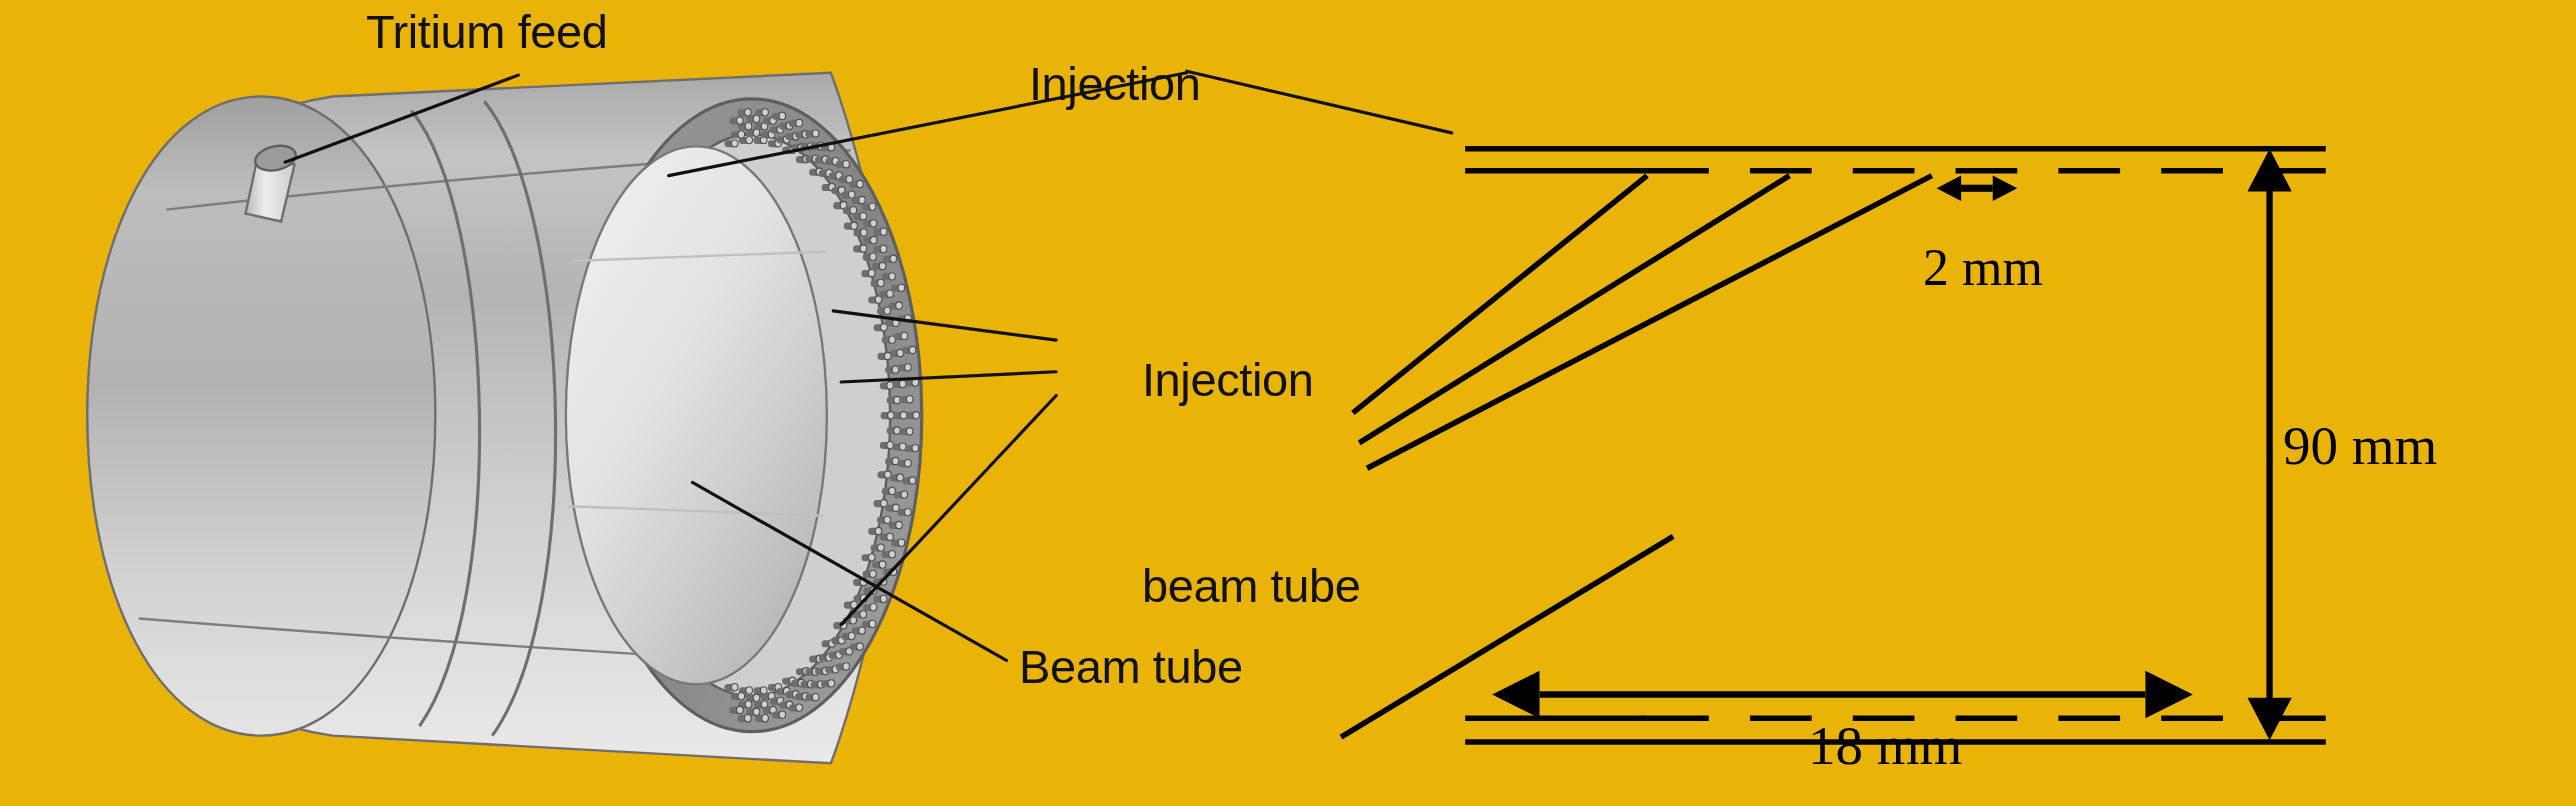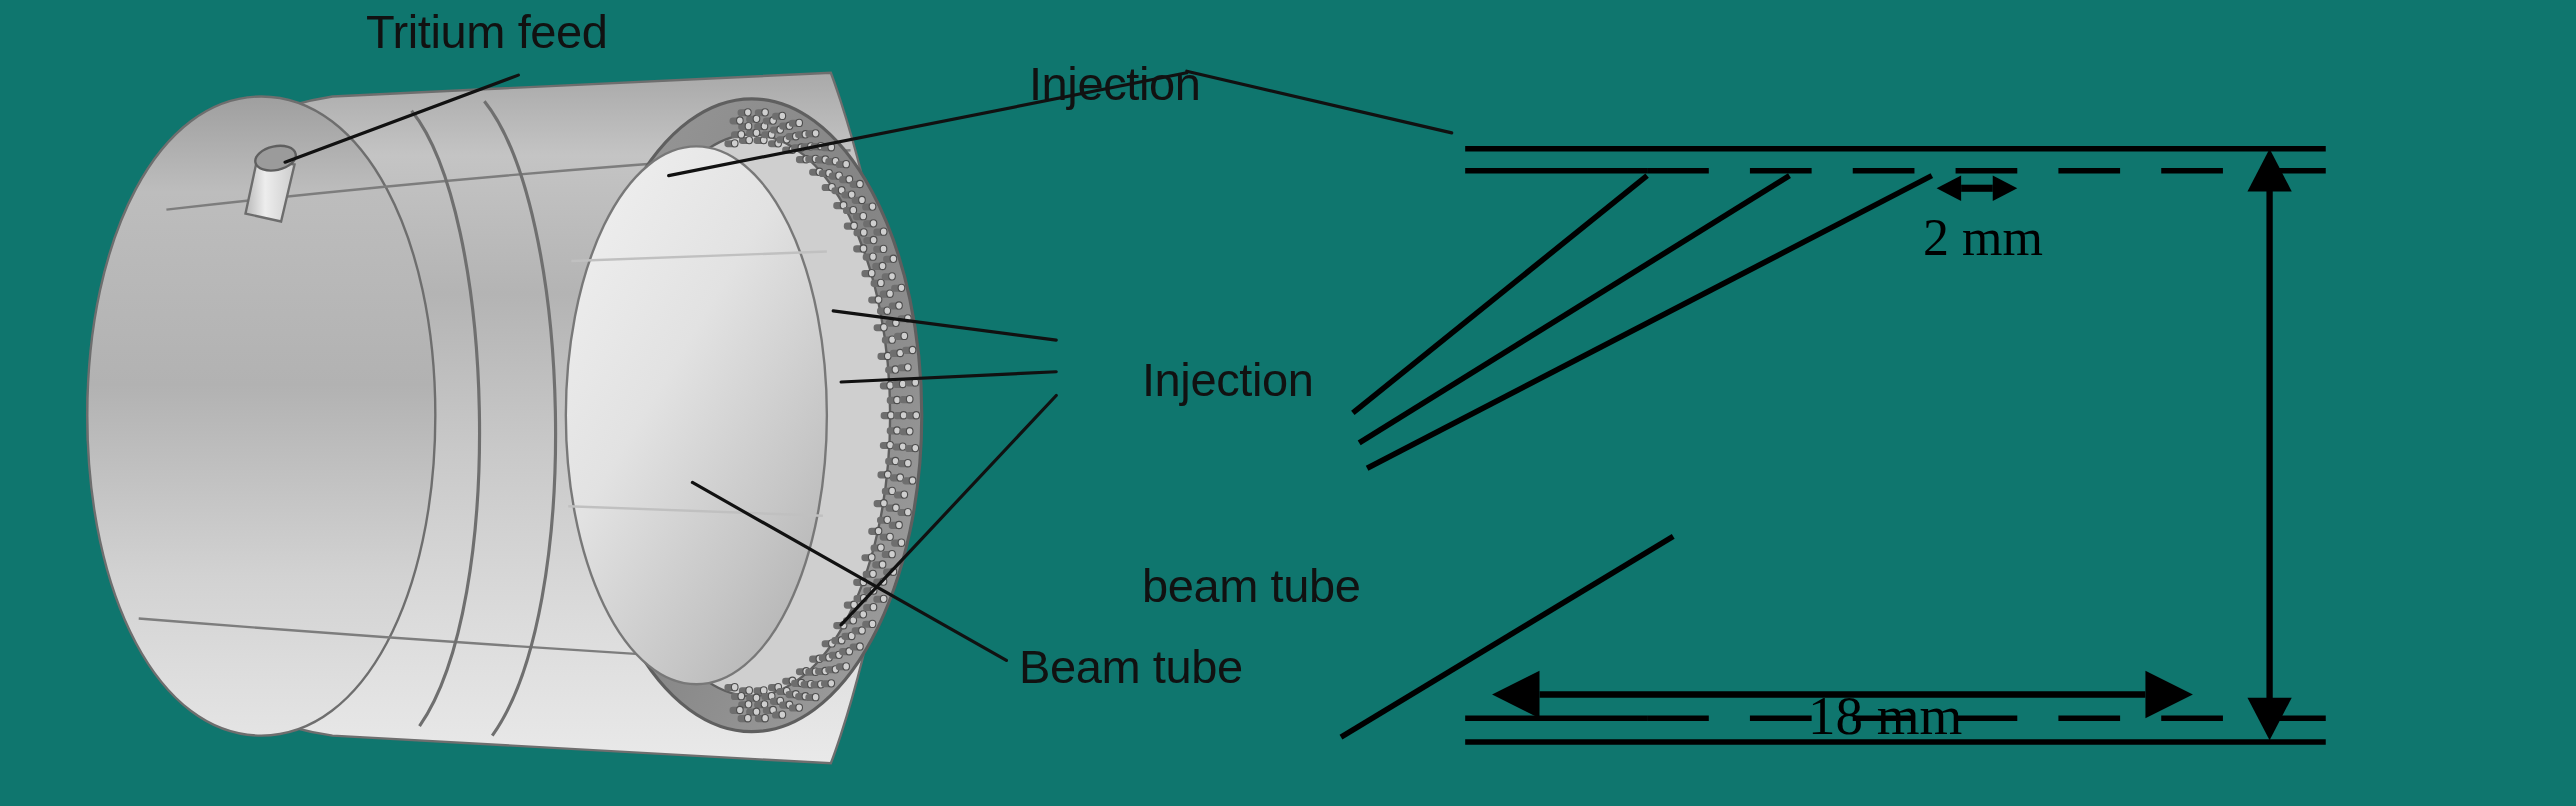--- a/index.html
+++ b/index.html
@@ -4,21 +4,21 @@
 <style>
   html, body {
     margin: 0;
     padding: 0;
     background: #ffffff;
   }
   #root {
     position: relative;
     width: 2576px;
     height: 806px;
-    background: #0f766e;
+    background: #eab308;
     overflow: hidden;
     font-family: "Liberation Sans", sans-serif;
   }
   .layer {
     position: absolute;
     left: 0;
     top: 0;
     width: 2576px;
     height: 806px;
   }
@@ -31,20 +31,21 @@
     white-space: pre;
     letter-spacing: -0.4px;
   }
   .dim-label {
     position: absolute;
     color: #000000;
     font-family: "Liberation Serif", serif;
     font-weight: 400;
     white-space: pre;
     line-height: 1.0;
+    margin-top: 30px;
   }
   .lbl-tritium   { left: 366px;  top: 6.3px;   font-size: 47px; }
   .lbl-chamber   { left: 953px; top: 6.3px;   font-size: 47px; }
   .lbl-orifices  { left: 1066px; top: 302px; font-size: 47px; }
   .lbl-beamtube  { left: 1019px; top: 641px; font-size: 47px; }
   .lbl-2mm   { left: 1923px; top: 212px; font-size: 52px; }
   .lbl-90mm  { left: 2283px; top: 388px; font-size: 55px; }
   .lbl-18mm  { left: 1808px; top: 688px; font-size: 55px; }
 </style>
 </head>
@@ -850,16 +851,17 @@
     </g>
 
     <g>
       <line x1="2869" y1="216" x2="2869" y2="908" stroke="#000" stroke-width="8"></line>
       <polygon points="2841,242 2897,242 2869,188" fill="#000"></polygon>
       <polygon points="2841,882 2897,882 2869,936" fill="#000"></polygon>
     </g>
   </svg>
 
   <div class="dim-label lbl-2mm">2 mm</div>
+  <div class="dim-label lbl-90mm">90 mm</div>
   <div class="dim-label lbl-18mm">18 mm</div>
 
 </div>
 
 
 </body></html>

